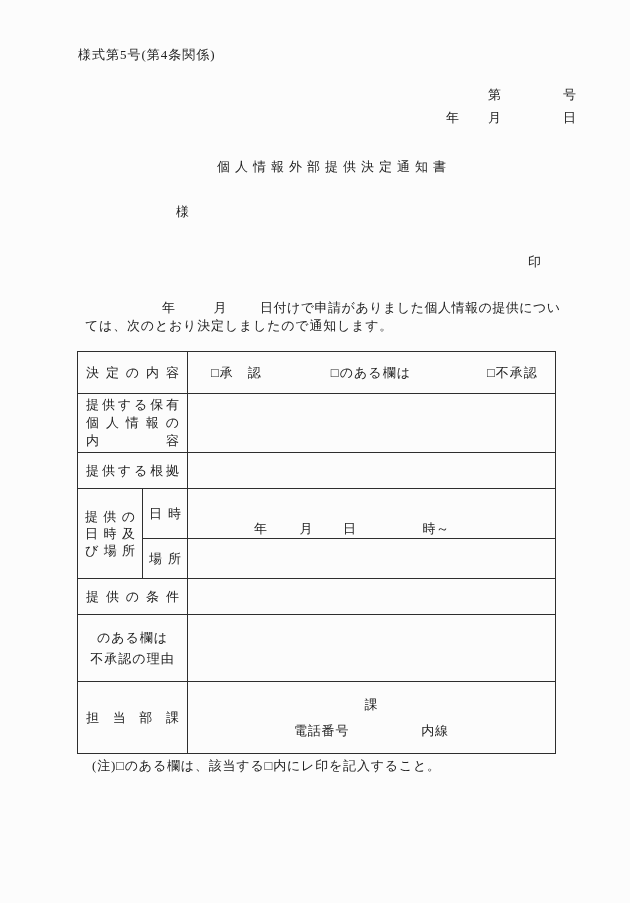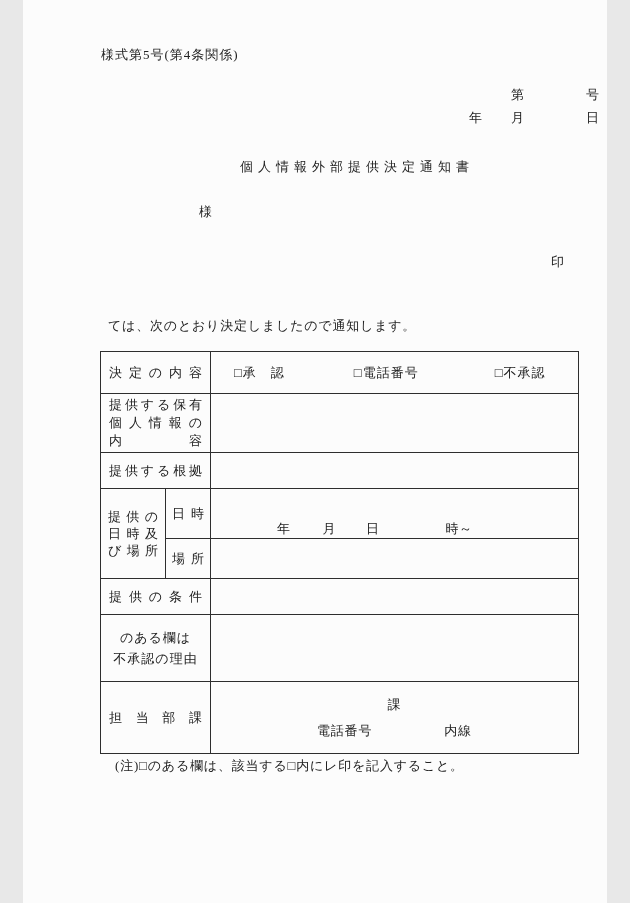--- a/index.html
+++ b/index.html
@@ -1,19 +1,19 @@
 <!DOCTYPE html>
 <html><head>
 <meta charset="utf-8">
 <style>
   * { box-sizing: border-box; }
   html, body { margin: 0; padding: 0; background: #e8e8e8; }
   .page {
     position: relative;
-    width: 584px;
+    width: 630px;
     height: 903px;
     margin: 0 auto;
     background: #fcfcfc;
     font-family: "Liberation Serif", "DejaVu Serif", serif;
     color: #222;
     font-size: 13px;
     overflow: hidden;
   }
   .abs { position: absolute; line-height: 16px; white-space: nowrap; }
 
@@ -94,20 +94,23 @@
   <div class="abs date-year">年</div>
   <div class="abs date-month">月</div>
   <div class="abs date-day">日</div>
 
   <div class="abs doc-title">個人情報外部提供決定通知書</div>
 
   <div class="abs addressee">様</div>
 
   <div class="abs seal">印</div>
 
+  <div class="abs body1">
+    <span>年</span><span class="m-month">月</span><span class="m-rest">日付けで申請がありました個人情報の提供につい</span>
+  </div>
   <div class="abs body2">ては、次のとおり決定しましたので通知します。</div>
 
   <table class="form-table">
     <colgroup>
         <col class="c1">
         <col class="c2">
         <col class="c3">
       </colgroup>
     <tbody>
       <tr class="r1">
@@ -116,21 +119,21 @@
               <span>決</span>
               <span>定</span>
               <span>の</span>
               <span>内</span>
               <span>容</span>
             </div>
         </td>
         <td>
           <div class="chk-row">
             <span class="o1">□承　認</span>
-            <span class="o2">□電話番号</span>
+            <span class="o2">□のある欄は</span>
             <span class="o3">□不承認</span>
           </div>
         </td>
       </tr>
 
       <tr class="r2">
         <td colspan="2" class="lbl">
           <div data-justify="true">
               <span>提</span>
               <span>供</span>

